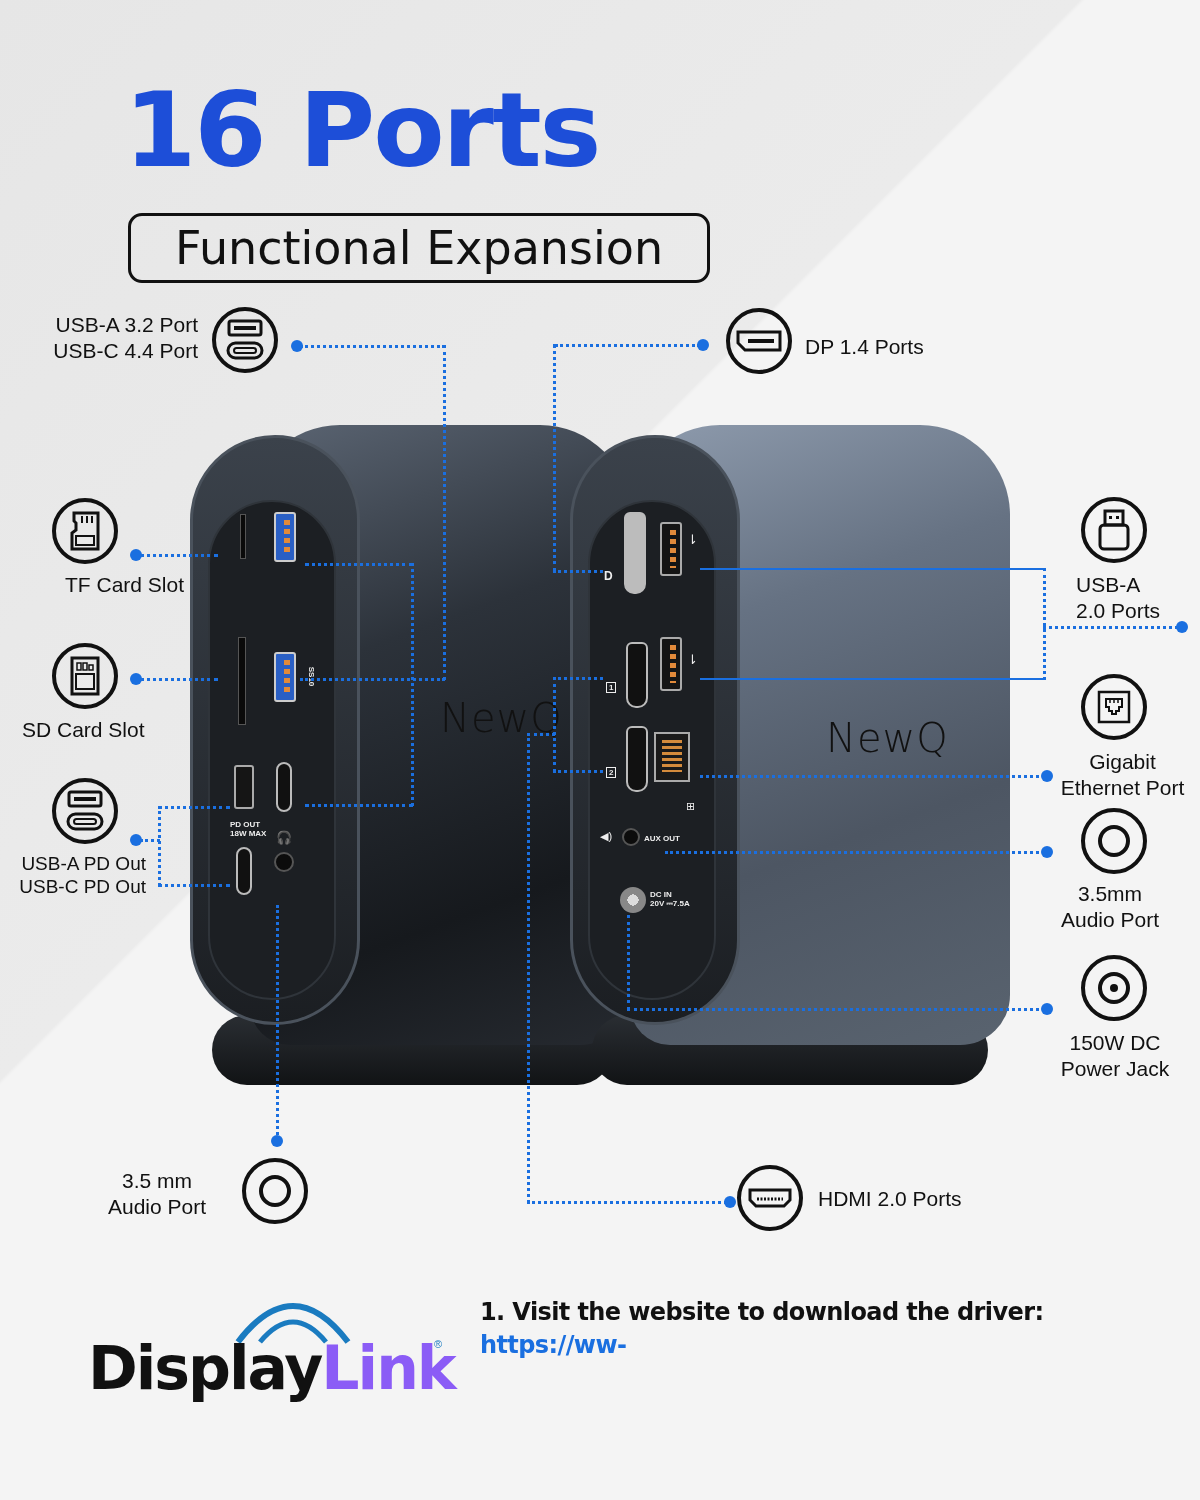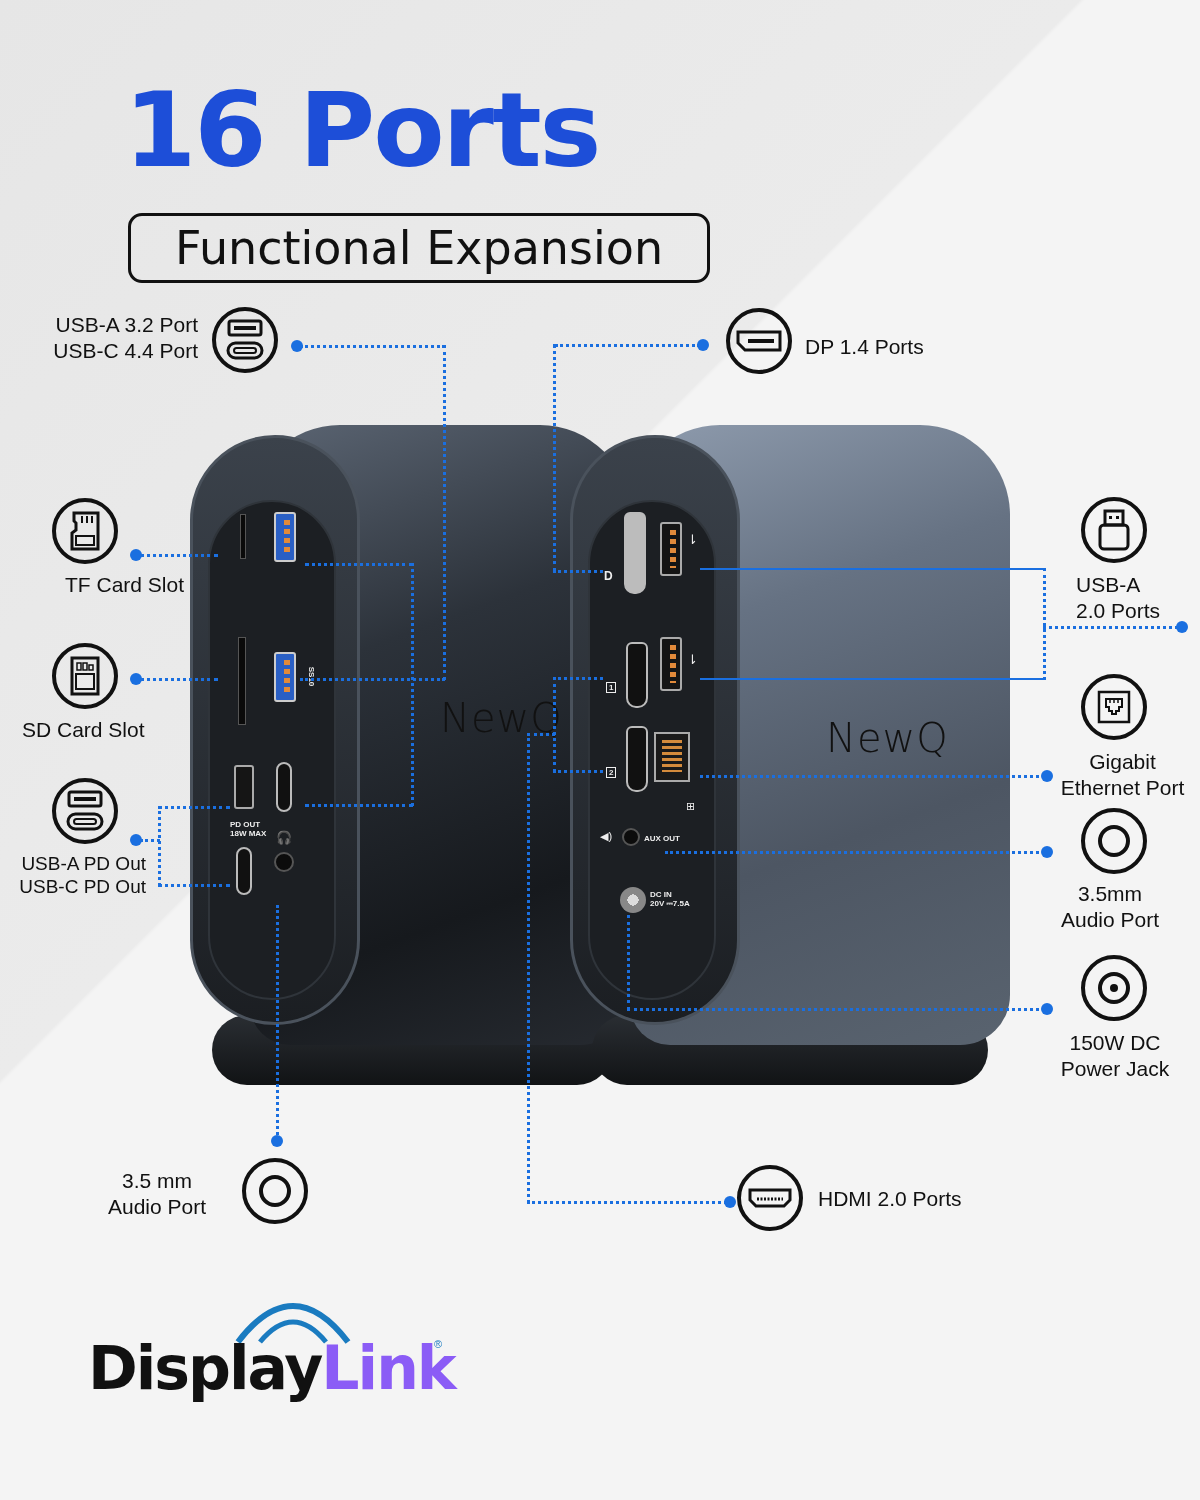--- a/index.html
+++ b/index.html
@@ -383,13 +383,16 @@
     <path d="M10 52 Q65 -20 120 52" fill="none" stroke="#1a7bc0" stroke-width="6"></path>
     <path d="M32 52 Q65 12 98 52" fill="none" stroke="#1a7bc0" stroke-width="5"></path>
   </svg>
   <div class="dl-word">
     <span class="dl-display">Display</span><span class="dl-link">Link</span>
   </div>
   <div class="dl-reg">®</div>
 </div>
 
 <div class="abs layer note">
+  <div>
+    <span>1. Visit the website to download the driver: </span><a class="link">https://ww-</a>
+  </div>
 </div>
 
 </body></html>

